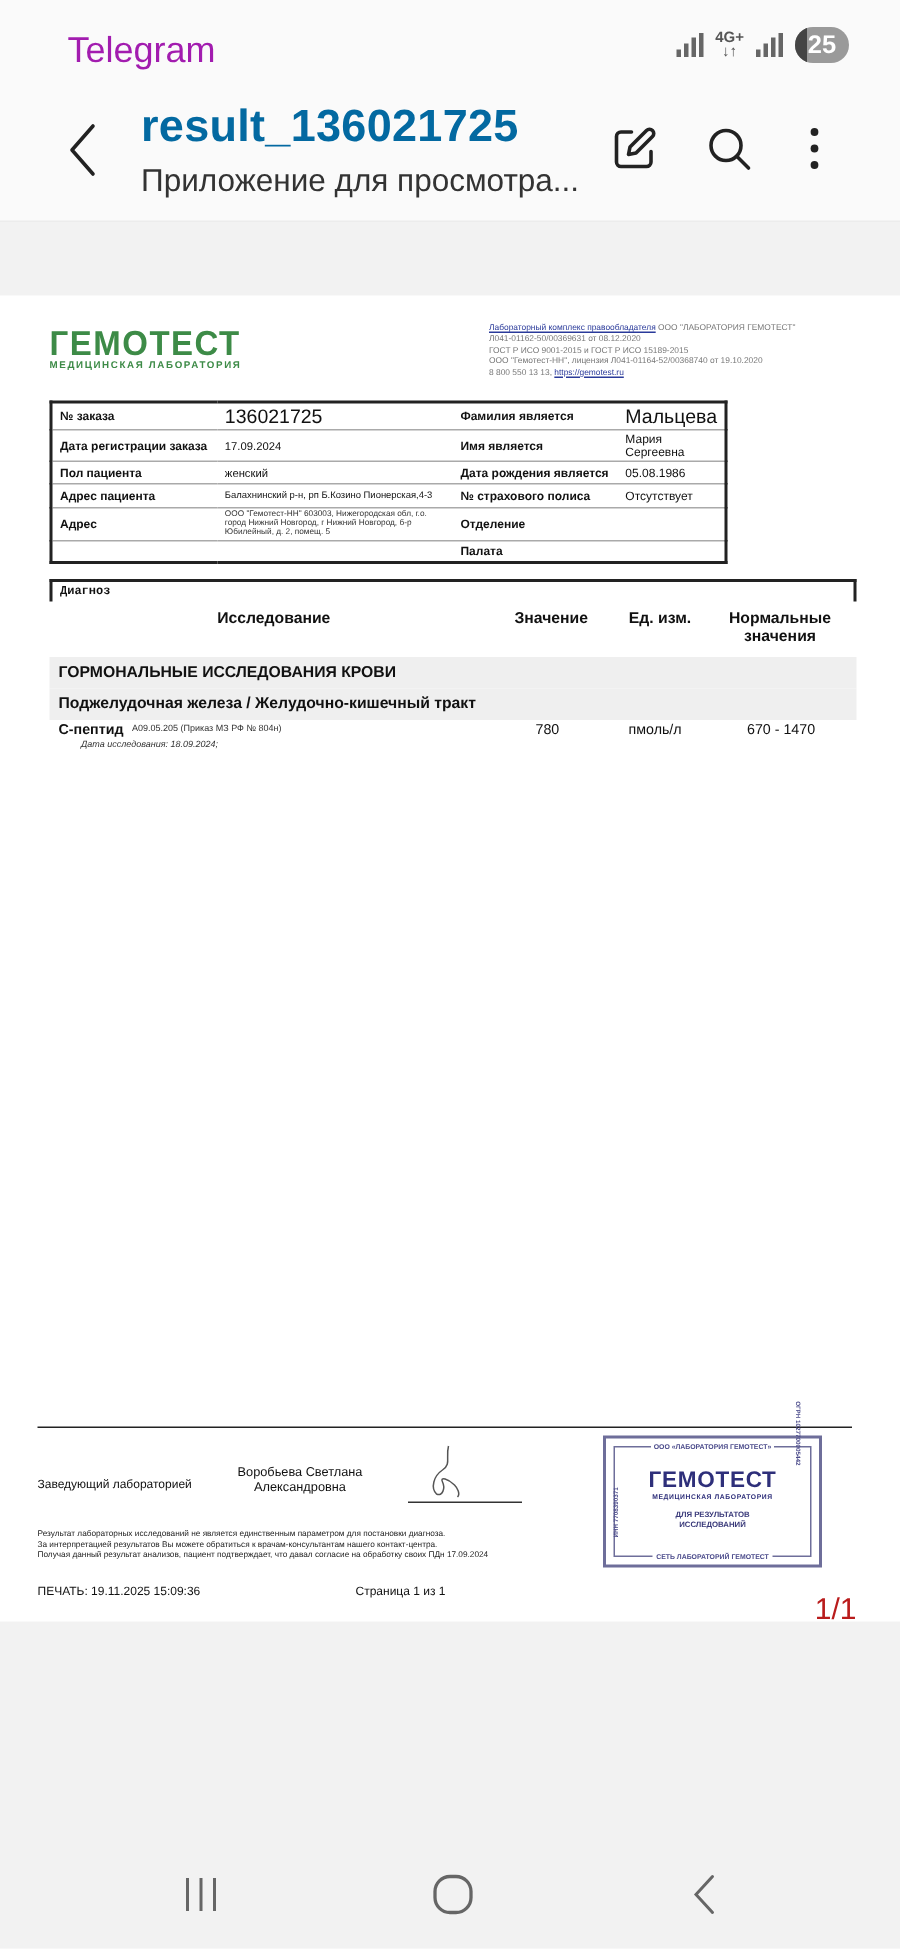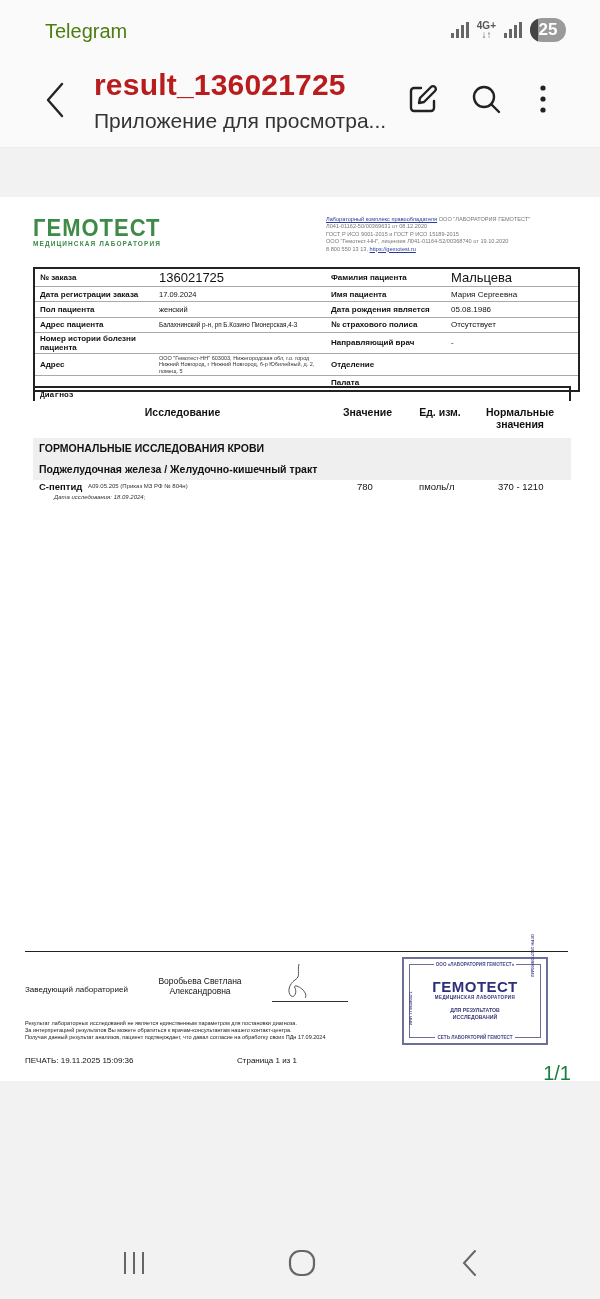--- a/index.html
+++ b/index.html
@@ -1,43 +1,43 @@
 <!DOCTYPE html>
 <html><head>
 <meta charset="utf-8">
 <style>
   * { box-sizing: border-box; margin: 0; padding: 0; }
   html, body { width: 600px; height: 1299px; overflow: hidden; }
   body { background: #f2f2f2; font-family: "Liberation Sans", sans-serif; position: relative; color: #111; }
 
   
   .topbar { position: absolute; left: 0; top: 0; width: 600px; height: 148px; background: #fafafa; border-bottom: 1px solid #ececec; }
-  .status-app { position: absolute; left: 45px; top: 20px; font-size: 20px; color: #4d7c0f; }
+  .status-app { position: absolute; left: 45px; top: 20px; font-size: 24px; color: #a21caf; }
   .status-icons { position: absolute; right: 34px; top: 18px; display: flex; align-items: center; gap: 8px; }
   .sig { display: flex; align-items: flex-end; gap: 2px; height: 16px; }
   .sig span { display: block; width: 3px; background: #666; }
   .net { font-size: 10px; color: #555; line-height: 9px; text-align: center; font-weight: bold; }
   .battery { width: 36px; height: 24px; border-radius: 12px; background: #9a9a9a; color: #fff; font-size: 17px; font-weight: bold; display: flex; align-items: center; justify-content: center; position: relative; overflow: hidden; }
   .battery::before { content: ""; position: absolute; left: 0; top: 0; width: 8px; height: 24px; background: #444; border-radius: 12px 0 0 12px; }
   .battery span { position: relative; }
 
   .back-btn { position: absolute; left: 40px; top: 80px; width: 30px; height: 40px; }
-  .doc-title { position: absolute; left: 94px; top: 68px; font-size: 30px; font-weight: bold; color: #b91c1c; letter-spacing: 0.2px; }
+  .doc-title { position: absolute; left: 94px; top: 68px; font-size: 30px; font-weight: bold; color: #0369a1; letter-spacing: 0.2px; }
   .doc-sub { position: absolute; left: 94px; top: 109px; font-size: 21px; color: #333; }
   .act { position: absolute; top: 82px; width: 34px; height: 34px; display: flex; align-items: center; justify-content: center; }
 
   
   .page { position: absolute; left: 0; top: 197px; width: 600px; height: 884px; background: #fff; }
   .logo { position: absolute; left: 33px; top: 22px; }
   .logo-main { font-size: 22px; font-weight: bold; color: #3d8b47; letter-spacing: 1px; line-height: 20px; transform: scaleY(1.05); }
   .logo-sub { font-size: 6.5px; font-weight: bold; color: #3d8b47; letter-spacing: 1.1px; margin-top: 1px; }
   .lab-info { position: absolute; left: 326px; top: 19px; font-size: 5.6px; color: #777; line-height: 7.4px; }
   .lab-info .lnk { color: #2a3a9a; text-decoration: underline; }
 
-  .info-table { position: absolute; left: 33px; top: 70px; width: 547px; border: 2px solid #222; border-collapse: collapse; }
+  .info-table { position: absolute; left: 33px; top: 70px; width: 452px; border: 2px solid #222; border-collapse: collapse; }
   .info-table td { border-bottom: 1px solid #aaa; font-size: 8px; padding: 1px 5px; vertical-align: middle; height: 15.3px; }
   .info-table tr:last-child td { border-bottom: none; }
   .info-table .lbl { font-weight: bold; width: 120px; }
   .info-table .val { width: 172px; font-size: 7.5px; }
   .info-table .lbl2 { font-weight: bold; width: 120px; }
   .info-table .val2 { font-size: 8px; }
   .info-table .big { font-size: 13px; font-weight: normal; }
   .info-table .small { font-size: 5.5px; line-height: 6.3px; color: #333; }
 
   .diag { position: absolute; left: 33px; top: 189px; width: 538px; height: 15px; border: 2px solid #222; border-bottom: none; font-size: 8px; font-weight: bold; padding: 2px 5px; font-family: Liberation Mono, monospace; }
@@ -68,21 +68,21 @@
   .st-top, .st-bot { position: absolute; left: 0; right: 0; text-align: center; font-size: 4.6px; font-weight: bold; color: #4a4a8a; }
   .st-top { top: -3px; } .st-bot { bottom: -3px; }
   .st-top span, .st-bot span { background: #fff; padding: 0 2px; }
   .st-logo { position: absolute; top: 15px; left: 0; right: 0; text-align: center; font-size: 15px; font-weight: bold; color: #2e2f7a; letter-spacing: 0.5px; line-height: 14px; }
   .st-logo-sub { position: absolute; top: 30px; left: 0; right: 0; text-align: center; font-size: 4.5px; font-weight: bold; color: #2e2f7a; letter-spacing: 0.4px; }
   .st-mid { position: absolute; top: 42px; left: 0; right: 0; text-align: center; font-size: 5.2px; font-weight: bold; color: #3a3a7a; line-height: 7px; }
   .st-left, .st-right { position: absolute; top: 12px; font-size: 4.2px; color: #4a4a8a; font-weight: bold; white-space: nowrap; }
   .st-left { left: -8px; transform: rotate(-90deg); transform-origin: left top; top: 60px; left: -2px; }
   .st-right { right: -2px; transform: rotate(90deg); transform-origin: right top; top: 12px; right: 5px; }
 
-  .page-ind { position: absolute; right: 29px; top: 1062px; font-size: 20px; color: #15803d; }
+  .page-ind { position: absolute; right: 29px; top: 1062px; font-size: 20px; color: #b91c1c; }
 
   
   .navbar { position: absolute; left: 0; top: 1225px; width: 600px; height: 74px; background: #f2f2f2; }
   .nav-btn { position: absolute; top: 18px; width: 40px; height: 40px; display: flex; align-items: center; justify-content: center; }
 </style>
 </head>
 <body>
 
 <div class="topbar">
   <div class="status-app">Telegram</div>
@@ -149,46 +149,40 @@
     <div>ГОСТ Р ИСО 9001-2015 и ГОСТ Р ИСО 15189-2015</div>
     <div>ООО "Гемотест-НН", лицензия Л041-01164-52/00368740 от 19.10.2020</div>
     <div><span>8 800 550 13 13, </span><span class="lnk">https://gemotest.ru</span></div>
   </div>
 
   <table class="info-table">
     <tbody>
         <tr>
       <td class="lbl">№ заказа</td>
       <td class="val big">136021725</td>
-      <td class="lbl2">Фамилия пациента</td>
+      <td class="lbl2">Фамилия является</td>
       <td class="val2 big">Мальцева</td>
     </tr>
     <tr>
       <td class="lbl">Дата регистрации заказа</td>
       <td class="val">17.09.2024</td>
-      <td class="lbl2">Имя пациента</td>
+      <td class="lbl2">Имя является</td>
       <td class="val2">Мария Сергеевна</td>
     </tr>
     <tr>
       <td class="lbl">Пол пациента</td>
       <td class="val">женский</td>
       <td class="lbl2">Дата рождения является</td>
       <td class="val2">05.08.1986</td>
     </tr>
     <tr>
       <td class="lbl">Адрес пациента</td>
       <td class="val" style="font-size:6.3px">Балахнинский р-н, рп Б.Козино Пионерская,4-3</td>
       <td class="lbl2">№ страхового полиса</td>
       <td class="val2">Отсутствует</td>
-    </tr>
-    <tr>
-      <td class="lbl" style="line-height:9px;height:20px">Номер истории болезни пациента</td>
-      <td class="val"></td>
-      <td class="lbl2">Направляющий врач</td>
-      <td class="val2">-</td>
     </tr>
     <tr>
       <td class="lbl" style="height:22px">Адрес</td>
       <td class="val small">ООО "Гемотест-НН" 603003, Нижегородская обл, г.о. город Нижний Новгород, г Нижний Новгород, б-р Юбилейный, д. 2, помещ. 5</td>
       <td class="lbl2">Отделение</td>
       <td class="val2"></td>
     </tr>
     <tr>
       <td class="lbl"></td>
       <td class="val"></td>
@@ -210,21 +204,21 @@
 
   <div class="cat cat2">Поджелудочная железа / Желудочно-кишечный тракт</div>
   <div class="cat cat1">ГОРМОНАЛЬНЫЕ ИССЛЕДОВАНИЯ КРОВИ</div>
 
   <div class="row">
     <span class="test-name">С-пептид</span>
     <span class="test-code">A09.05.205 (Приказ МЗ РФ № 804н)</span>
     <span class="test-date">Дата исследования: 18.09.2024;</span>
     <span class="test-val">780</span>
     <span class="test-unit">пмоль/л</span>
-    <span class="test-norm">370 - 1210</span>
+    <span class="test-norm">670 - 1470</span>
   </div>
 
   <div class="footer-line"></div>
   <div class="sign-role">Заведующий лабораторией</div>
   <div class="sign-name">
     <div>Воробьева Светлана</div>
     <div>Александровна</div>
   </div>
   <div class="sign-scribble">
     <svg width="30" height="40" viewBox="0 0 30 40">

